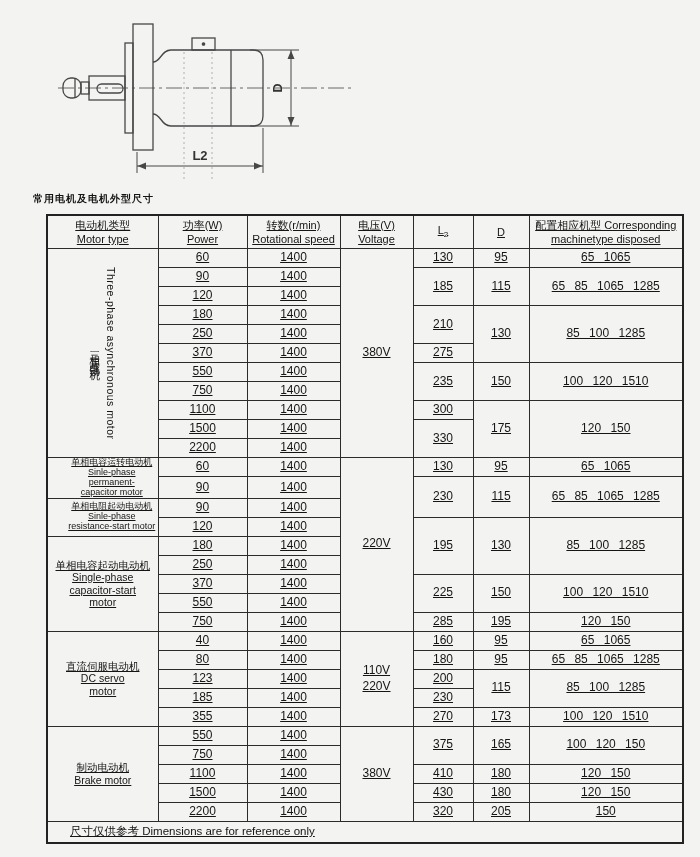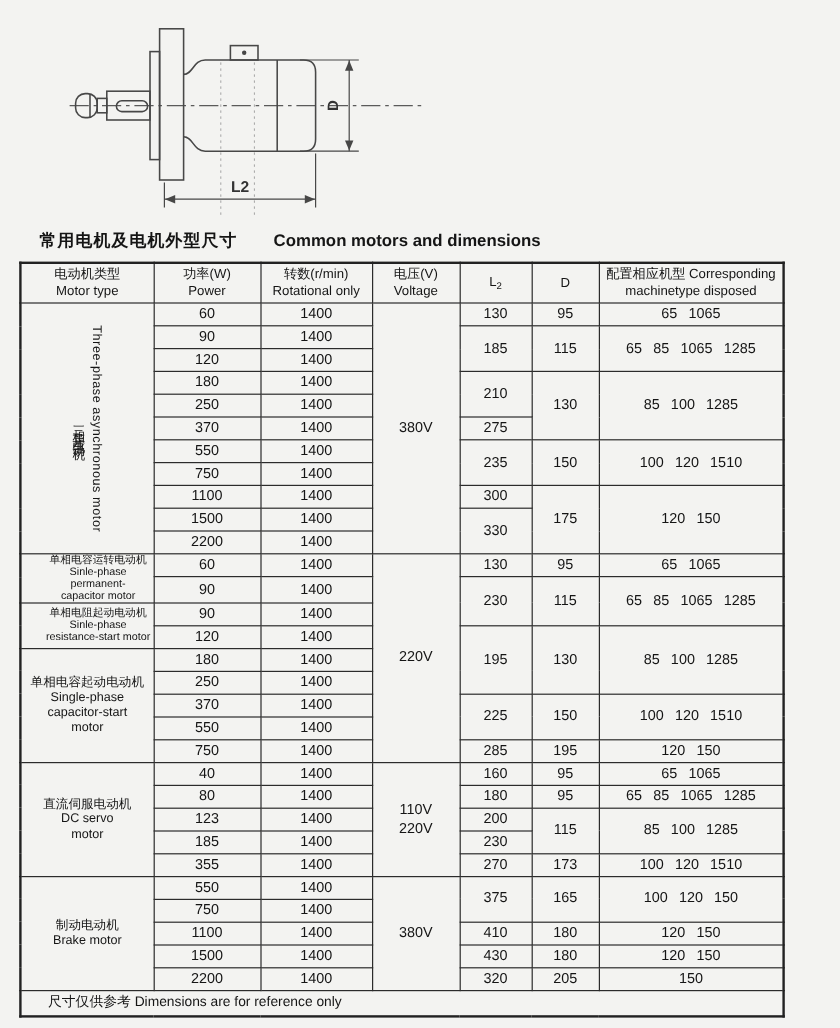--- a/index.html
+++ b/index.html
@@ -1,24 +1,24 @@
 <!DOCTYPE html>
 <html><head>
 <meta charset="utf-8">
 <style>
   html,body{margin:0;padding:0;}
   body{background:#e9e9e7;font-family:"Liberation Sans","DejaVu Sans",sans-serif;}
   .page{width:700px;height:857px;background:#f3f3f1;overflow:hidden;box-sizing:border-box;color:#151515;}
   
   .diagram{width:700px;height:188px;}
   
-  .title{margin:4px 0 0 33px;font-size:14px;font-weight:bold;display:flex;align-items:flex-start;gap:30px;}
+  .title{margin:4px 0 0 33px;font-size:10px;font-weight:bold;display:flex;align-items:center;gap:14px;}
   .title .zh{letter-spacing:1px;}
   
-  table.motor-table{border-collapse:collapse;table-layout:fixed;width:636px;margin:8px 32px 0 16px;border:2px solid #222;background:transparent;}
+  table.motor-table{border-collapse:collapse;table-layout:fixed;width:636px;margin:8px 32px 0 46px;border:2px solid #222;background:transparent;text-decoration:underline;}
   .motor-table th,.motor-table td{border:1px solid #2b2b2b;text-align:center;vertical-align:middle;padding:0 2px;overflow:hidden;}
   .motor-table th{height:32px;font-weight:normal;font-size:11px;line-height:1.3;}
   .motor-table td{height:18px;font-size:12px;line-height:1.1;}
   .motor-table td.type{font-size:10.5px;line-height:1.18;}
   .motor-table td.small{font-size:9px;line-height:1.1;padding-left:20px;}
   .motor-table td.corr{word-spacing:6px;}
   .motor-table td.volt{font-size:12px;line-height:1.3;}
   .motor-table td.foot{height:20px;text-align:left;padding-left:22px;font-size:11.5px;}
   sub{font-size:8px;}
   
@@ -71,21 +71,20 @@
         <line x1="137" y1="166" x2="263" y2="166"></line>
       </g>
       <polygon points="146,162.5 146,169.5 137.5,166" fill="#474747"></polygon>
       <polygon points="254,162.5 254,169.5 262.5,166" fill="#474747"></polygon>
       <text x="200" y="160" text-anchor="middle" font-size="13" font-weight="bold" fill="#333">L2</text>
     </svg>
   </div>
 
   <div class="title">
     <span class="zh">常用电机及电机外型尺寸</span>
-    <span class="en">Common motors and dimensions</span>
   </div>
 
   <table class="motor-table">
     <colgroup>
       <col style="width:111px">
         <col style="width:89px">
         <col style="width:93px">
       <col style="width:73px">
         <col style="width:60px">
         <col style="width:56px">
@@ -96,21 +95,21 @@
         <th>
           <span>电动机类型</span><br>
           <span>Motor type</span>
         </th>
         <th>
           <span>功率(W)</span><br>
           <span>Power</span>
         </th>
         <th>
           <span>转数(r/min)</span><br>
-          <span>Rotational only</span>
+          <span>Rotational speed</span>
         </th>
         <th>
           <span>电压(V)</span><br>
           <span>Voltage</span>
         </th>
         <th>
           <span>L</span><sub>2</sub>
         </th>
         <th>D</th>
         <th>

